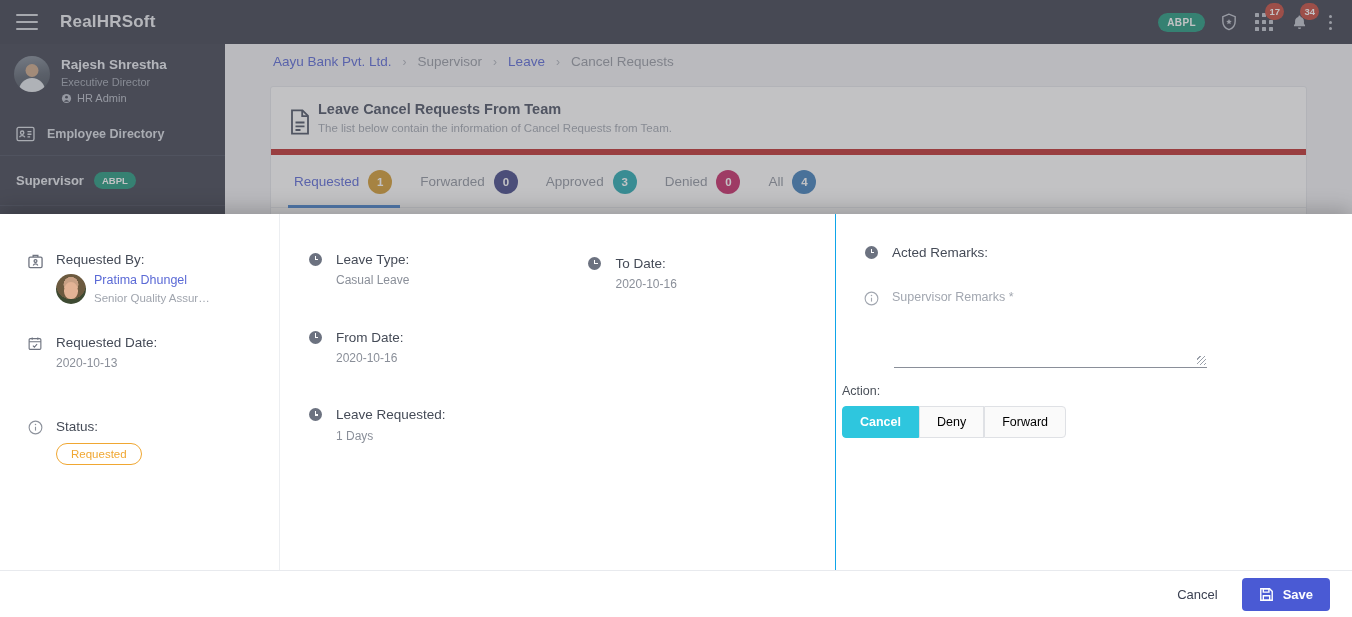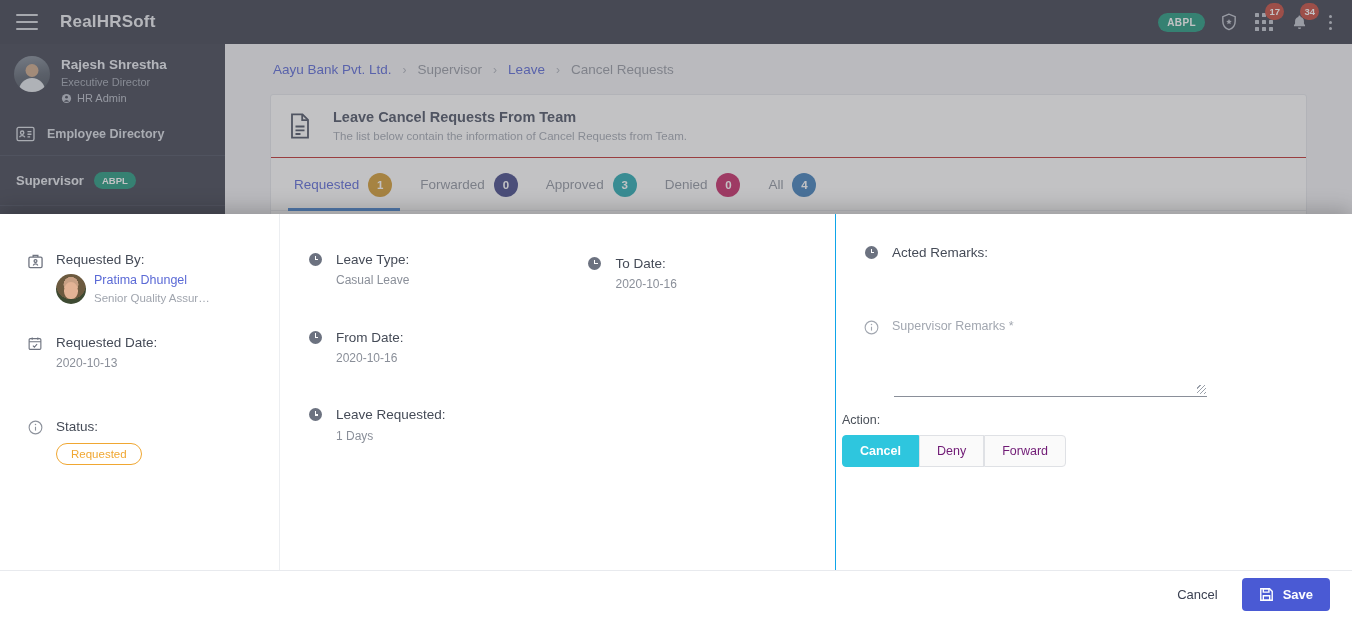--- a/index.html
+++ b/index.html
@@ -49,26 +49,26 @@
   .pname { font-size: 13.5px; font-weight: 700; color: #e6e9ef; line-height: 1.3; }
   .prole { font-size: 11px; color: #9aa0ad; line-height: 1.5; }
   .ptag { font-size: 11px; color: #b3b8c4; display: flex; align-items: center; gap: 5px; line-height: 1.5; }
   .sb-row { display: flex; align-items: center; gap: 12px; padding: 9px 16px; font-size: 12.5px; font-weight: 700; color: #d5d9e1; }
   .sb-sep { height: 1px; background: #3c4152; margin: 4px 0; }
   .sb-head { display:flex; align-items:center; gap:10px; padding: 12px 16px; font-size: 13px; font-weight: 700; color:#e2e5eb; }
   .tag-abpl { background:#0f8f73; color:#fff; font-size:9.5px; font-weight:700; padding:3px 8px; border-radius:9px; }
 
   
   .content { position: absolute; top: 44px; left: 225px; right: 0; bottom: 0; background: #f1f2f5; }
-  .breadcrumb { padding: 18px 0 0 48px; font-size: 13.5px; display: flex; align-items: center; gap: 11px; }
+  .breadcrumb { padding: 10px 0 0 48px; font-size: 13.5px; display: flex; align-items: center; gap: 11px; }
   .bc-link { color: #4a5ad4; }
   .bc-mut { color: #8d919c; }
   .bc-sep { color: #a9adb7; font-size: 12px; }
   .card { margin: 17px 45px 0 45px; background: #fff; border: 1px solid #e3e5ea; border-radius: 3px; }
-  .card-head { display: flex; align-items: center; gap: 21px; padding: 13px 17px; border-bottom: 1px solid #b91c1c; }
+  .card-head { display: flex; align-items: flex-end; gap: 6px; padding: 13px 17px; border-bottom: 6px solid #b91c1c; }
   .card-title { font-size: 14.5px; font-weight: 700; color: #3b4356; line-height: 1.35; }
   .card-sub { font-size: 11.5px; color: #9aa0ab; line-height: 1.4; }
   .tabs { display: flex; align-items: center; gap: 0; padding: 0 17px; border-bottom: 1px solid #e9ebef; }
   .tab { display: flex; align-items: center; gap: 9px; padding: 15px 22px 13px 6px; font-size: 13.5px; color: #868c98; position: relative; }
   .tab.active { color: #4a5ad4; }
   .tab.active::after { content: ""; position: absolute; left: 0; right: 14px; bottom: -1px; height: 2.5px; background: #3c7fd0; }
   .cbadge { min-width: 24px; height: 24px; border-radius: 12px; color: #fff; font-size: 11.5px; font-weight: 700;
      display: flex; align-items: center; justify-content: center; padding: 0 7px; }
   .thead { display: flex; padding: 11px 17px; font-size: 12px; font-weight: 700; color: #3b4356; }
 
@@ -109,21 +109,21 @@
   .status-chip { display: inline-block; border: 1px solid #f0a732; color: #f0a732; background: #fff;
      border-radius: 13px; font-size: 11.5px; padding: 4px 14px; margin-top: 5px; }
 
   .ta-wrap { margin-left: 58px; margin-right: 145px; margin-top: 20px; position: relative; }
   .ta-line { border-bottom: 1px solid #8a8f99; height: 42px; }
   .ta-grip { position: absolute; right: 1px; bottom: 3px; width: 9px; height: 9px;
      background: repeating-linear-gradient(135deg, transparent 0 2px, #9aa0aa 2px 3px); }
 
   .action-label { font-size: 12.5px; color: #4a5059; margin: 16px 0 8px 6px; }
   .btn-group { display: flex; margin-left: 6px; }
-  .abtn { font-size: 12.5px; padding: 8px 17px; border: 1px solid #dfe1e5; background: #fafafa; color: #701a75; cursor: pointer; }
+  .abtn { font-size: 12.5px; padding: 8px 17px; border: 1px solid #dfe1e5; background: #fafafa; color: #000000; cursor: pointer; }
   .abtn:first-child { border-radius: 4px 0 0 4px; }
   .abtn:last-child { border-radius: 0 4px 4px 0; }
   .abtn.sel { background: #2ec6de; border-color: #2ec6de; color: #fff; font-weight: 700; }
 
   .modal-foot { height: 47px; flex: none; border-top: 1px solid #e8eaee; background: #fff;
      display: flex; align-items: center; justify-content: flex-end; gap: 18px; padding-right: 22px; }
   .btn-cancel { font-size: 13px; color: #3b4152; background: none; border: none; cursor: pointer; padding: 8px 6px; }
   .btn-save { display: flex; align-items: center; gap: 9px; background: #4a5ad4; color: #fff; border: none;
      border-radius: 4px; font-size: 13px; font-weight: 700; padding: 9px 17px; cursor: pointer; }
 </style>
@@ -384,21 +384,21 @@
         <div class="field" style="margin-top:29px">
           <div class="fi">
               <span class="clock"></span>
             </div>
           <div>
             <div class="flabel">Acted Remarks:</div>
             <div class="fvalue"></div>
           </div>
         </div>
 
-        <div class="field" style="margin-top:54px">
+        <div class="field" style="margin-top:25px">
           <div class="fi">
             <svg width="15" height="15" viewBox="0 0 16 16" fill="none" stroke="#a2a7b0" stroke-width="1.2">
               <circle cx="8" cy="8" r="6.8"></circle>
                 <path d="M8 7.2v4.1"></path>
                 <circle cx="8" cy="4.9" r=".8" fill="#a2a7b0" stroke="none"></circle>
             </svg>
           </div>
           <div style="font-size:12.5px;color:#a2a7b0;padding-top:2px">Supervisor Remarks *</div>
         </div>
 

